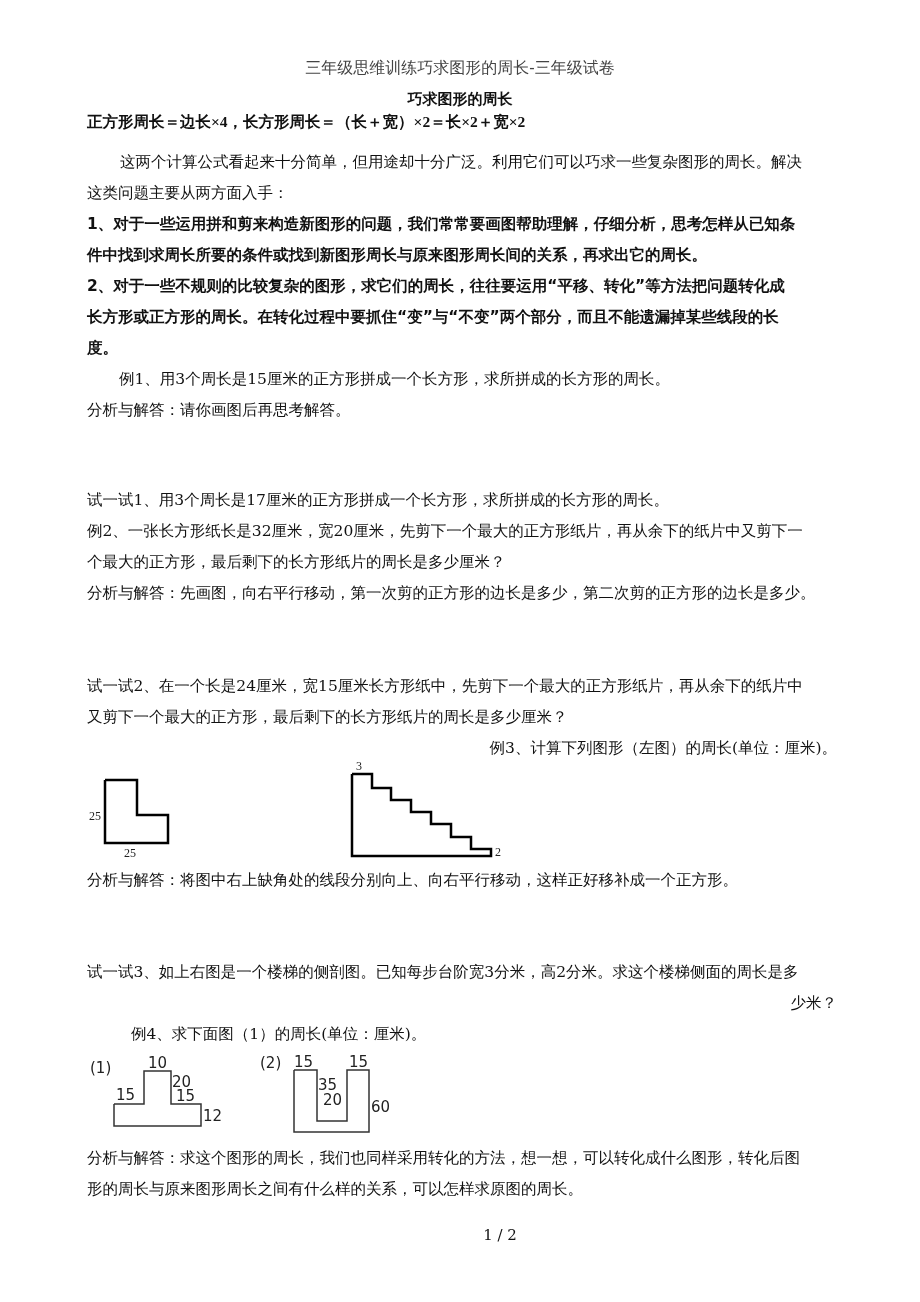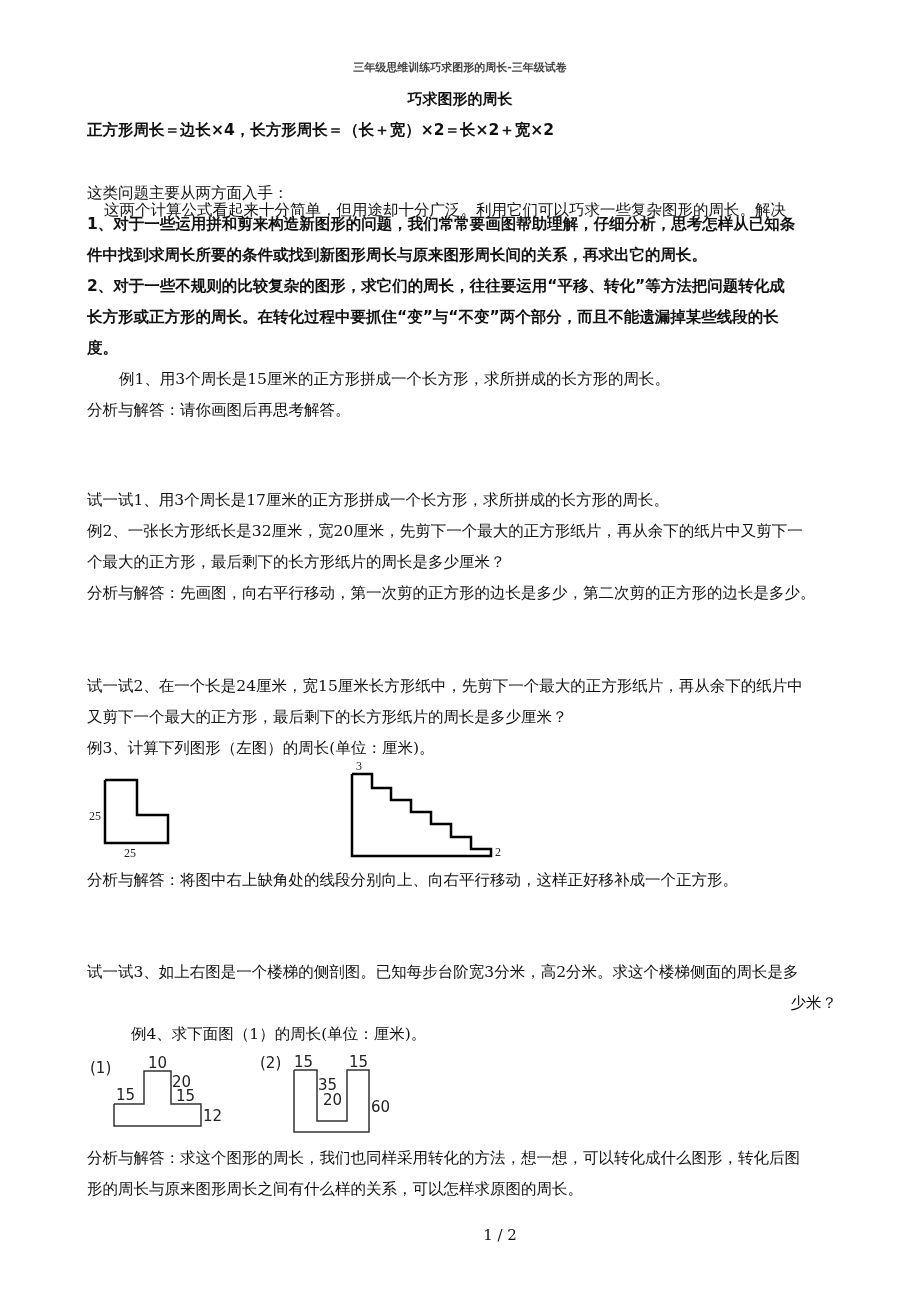--- a/index.html
+++ b/index.html
@@ -1,52 +1,52 @@
 <!DOCTYPE html>
 <html><head>
 <meta charset="utf-8">
 <style>
   html, body { margin: 0; padding: 0; background: #ffffff; }
   body { width: 920px; height: 1302px; position: relative; overflow: hidden;
          font-family: "DejaVu Serif", "Liberation Serif", serif; color: #111; }
   .line { position: absolute; left: 87px; width: 750px; font-size: 15.5px; line-height: 20px; white-space: nowrap; }
   .bold { font-weight: bold; font-family: "DejaVu Sans", "Liberation Sans", sans-serif; }
   .center { left: 0; width: 920px; text-align: center; }
-  .header { color: #444; font-size: 11px; font-weight: bold; }
+  .header { color: #444; font-size: 16px; }
   .title { font-weight: bold; font-family: "DejaVu Sans", "Liberation Sans", sans-serif; font-size: 15px; }
-  .indent { left: 104px; margin-top: 48px; }
+  .indent { left: 120px; }
   svg { position: absolute; left: 0; top: 0; }
   .lbl { font-family: "Liberation Serif", serif; font-size: 12px; fill: #222; }
   .lbl2 { font-family: "DejaVu Sans", "Liberation Sans", sans-serif; font-size: 15px; fill: #222; }
   .pageno { position: absolute; left: 0; width: 920px; text-align: center; top: 1226px; font-size: 15px; padding-left: 40px; }
 </style>
 </head>
 <body>
 
 <div class="line center header" style="top:58px;">三年级思维训练巧求图形的周长-三年级试卷</div>
 <div class="line center title" style="top:89px;">巧求图形的周长</div>
-<div class="line bold" style="top:120px;">正方形周长＝边长×4，长方形周长＝（长＋宽）×2＝长×2＋宽×2</div>
+<div class="line bold" style="top:112px;font-family:Liberation Serif, serif;">正方形周长＝边长×4，长方形周长＝（长＋宽）×2＝长×2＋宽×2</div>
 <div class="line indent" style="top:152px;">这两个计算公式看起来十分简单，但用途却十分广泛。利用它们可以巧求一些复杂图形的周长。解决</div>
 <div class="line" style="top:183px;">这类问题主要从两方面入手：</div>
 <div class="line bold" style="top:214px;">1、对于一些运用拼和剪来构造新图形的问题，我们常常要画图帮助理解，仔细分析，思考怎样从已知条</div>
 <div class="line bold" style="top:245px;">件中找到求周长所要的条件或找到新图形周长与原来图形周长间的关系，再求出它的周长。</div>
 <div class="line bold" style="top:276px;">2、对于一些不规则的比较复杂的图形，求它们的周长，往往要运用“平移、转化”等方法把问题转化成</div>
 <div class="line bold" style="top:307px;">长方形或正方形的周长。在转化过程中要抓住“变”与“不变”两个部分，而且不能遗漏掉某些线段的长</div>
 <div class="line bold" style="top:338px;">度。</div>
 <div class="line" style="top:369px;margin-left:32px;">例1、用3个周长是15厘米的正方形拼成一个长方形，求所拼成的长方形的周长。</div>
 <div class="line" style="top:400px;">分析与解答：请你画图后再思考解答。</div>
 
 <div class="line" style="top:490px;">试一试1、用3个周长是17厘米的正方形拼成一个长方形，求所拼成的长方形的周长。</div>
 <div class="line" style="top:521px;">例2、一张长方形纸长是32厘米，宽20厘米，先剪下一个最大的正方形纸片，再从余下的纸片中又剪下一</div>
 <div class="line" style="top:552px;">个最大的正方形，最后剩下的长方形纸片的周长是多少厘米？</div>
 <div class="line" style="top:583px;">分析与解答：先画图，向右平行移动，第一次剪的正方形的边长是多少，第二次剪的正方形的边长是多少。</div>
 
 <div class="line" style="top:676px;">试一试2、在一个长是24厘米，宽15厘米长方形纸中，先剪下一个最大的正方形纸片，再从余下的纸片中</div>
 <div class="line" style="top:707px;">又剪下一个最大的正方形，最后剩下的长方形纸片的周长是多少厘米？</div>
-<div class="line" style="top:738px;">例3、计算下列图形（左图）的周长(单位：厘米)。</div>
+<div class="line" style="top:738px;text-align:right;">例3、计算下列图形（左图）的周长(单位：厘米)。</div>
 
 <svg width="920" height="1302">
 
   <g>
     <polyline points="105,780 137,780 137,815 168,815 168,843 105,843 105,780" fill="none" stroke="#000" stroke-width="2.5"></polyline>
     <text class="lbl" x="89" y="820">25</text>
     <text class="lbl" x="124" y="857">25</text>
   </g>
 
   <g>

